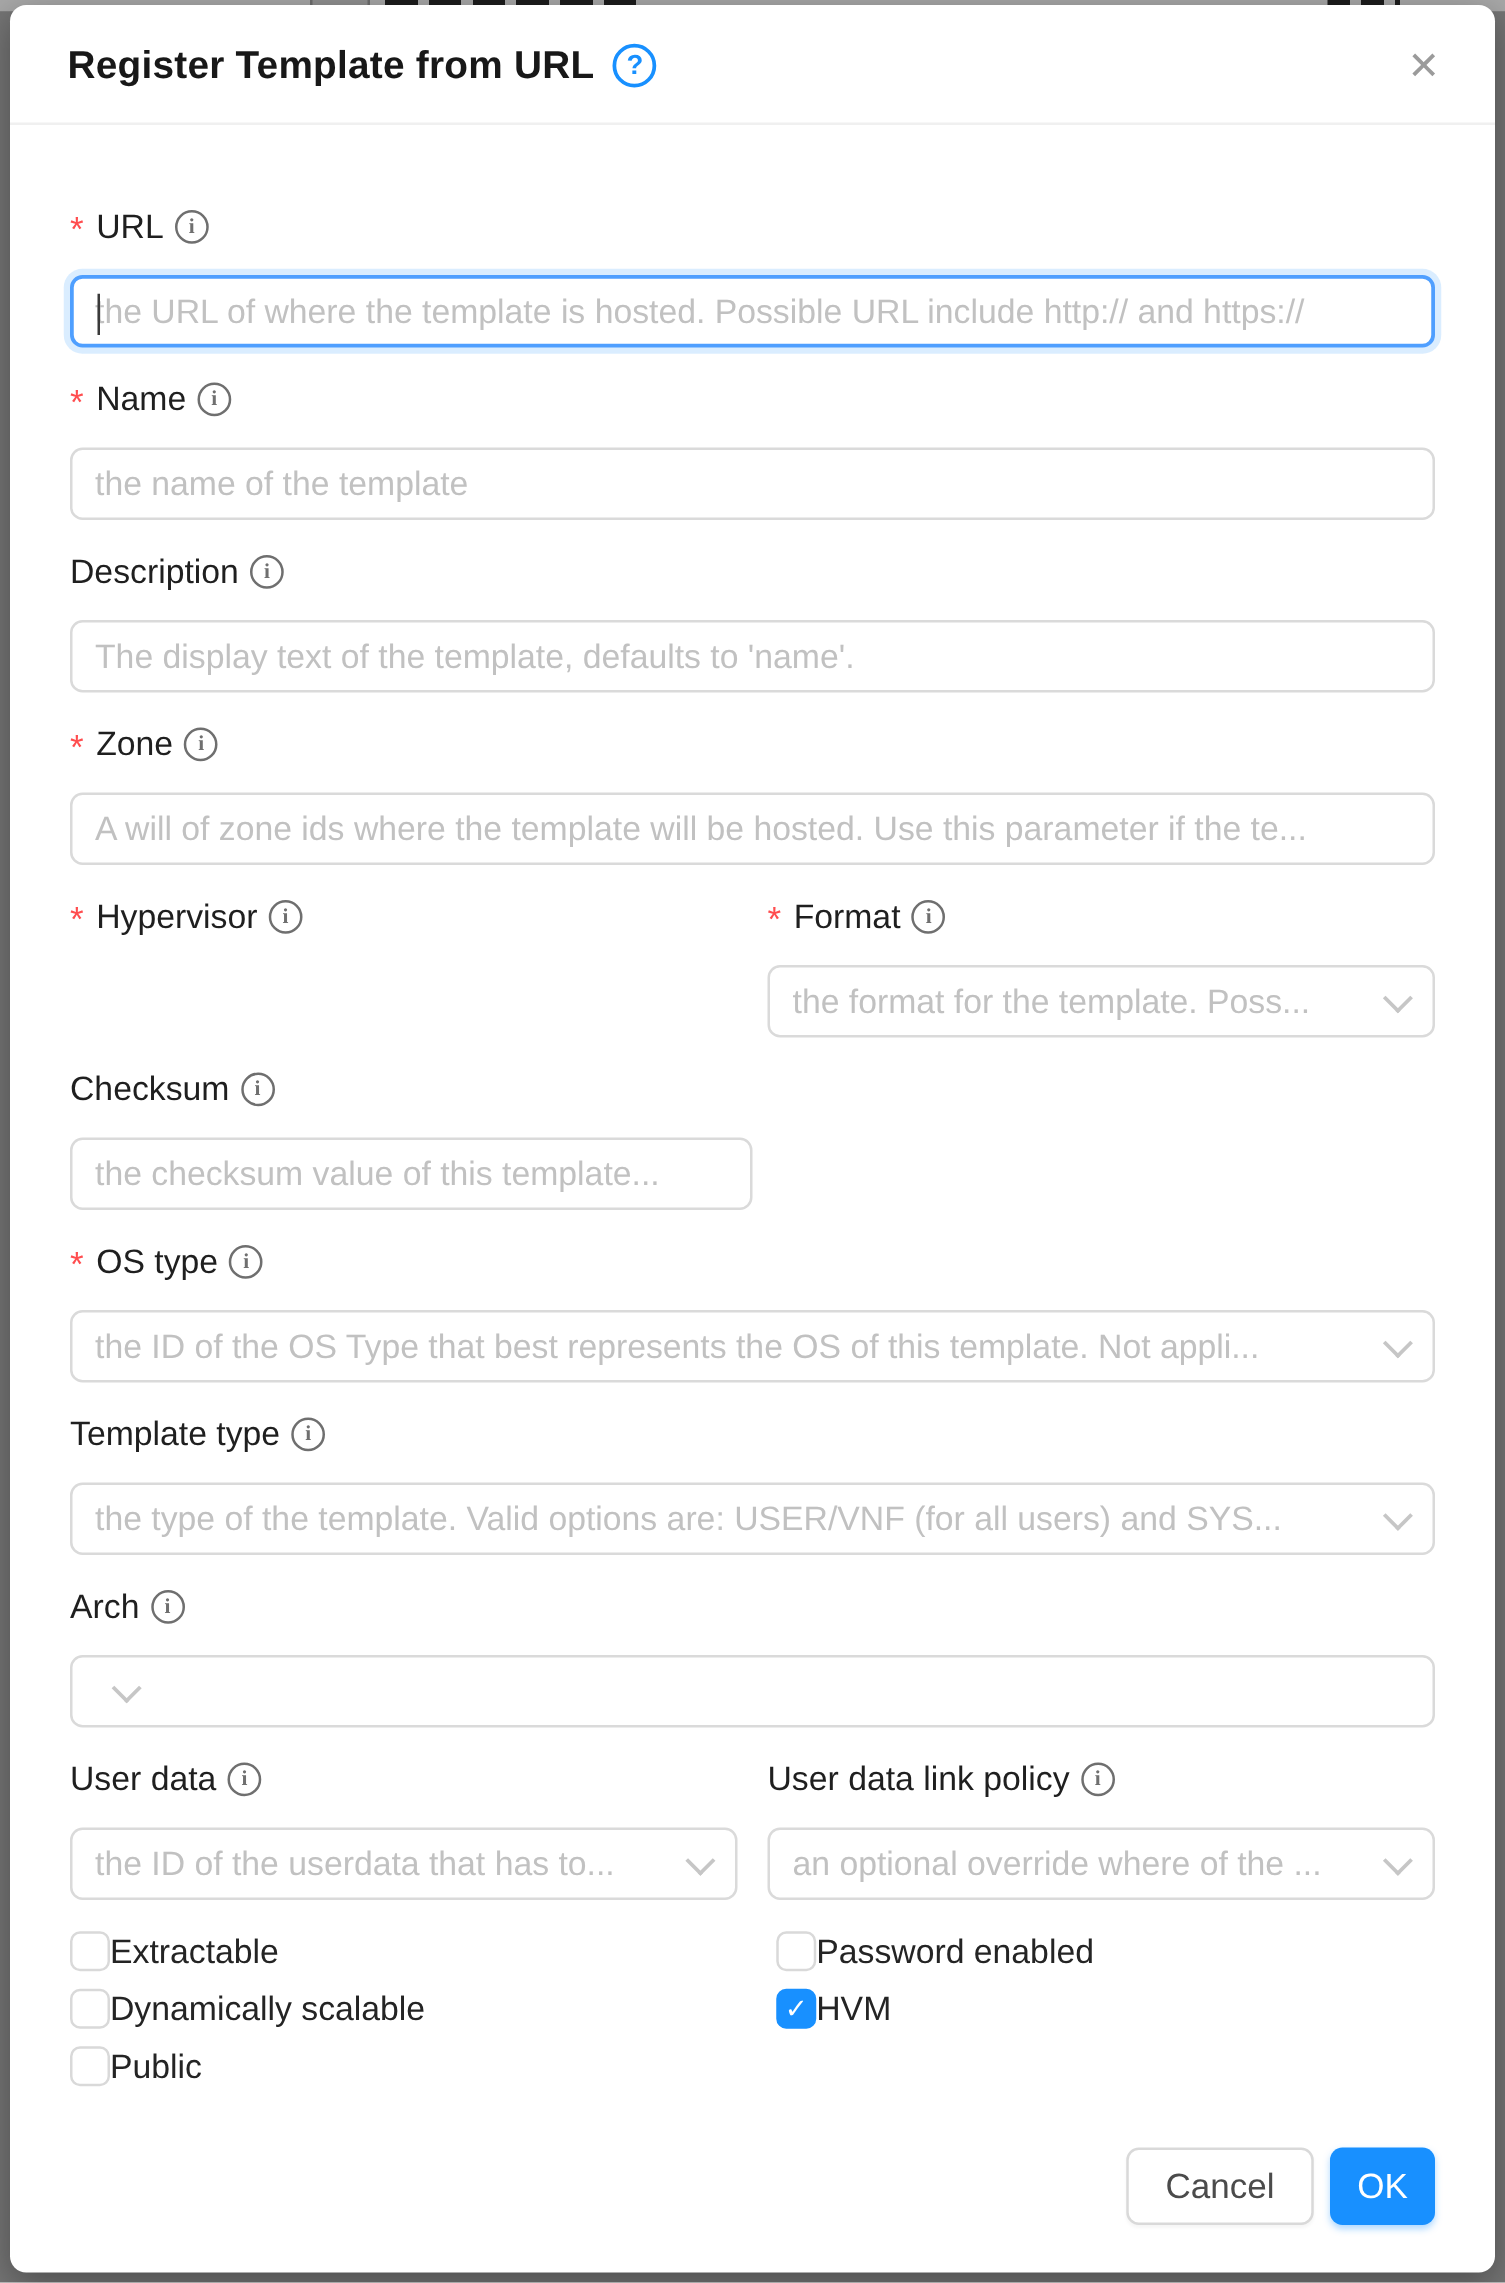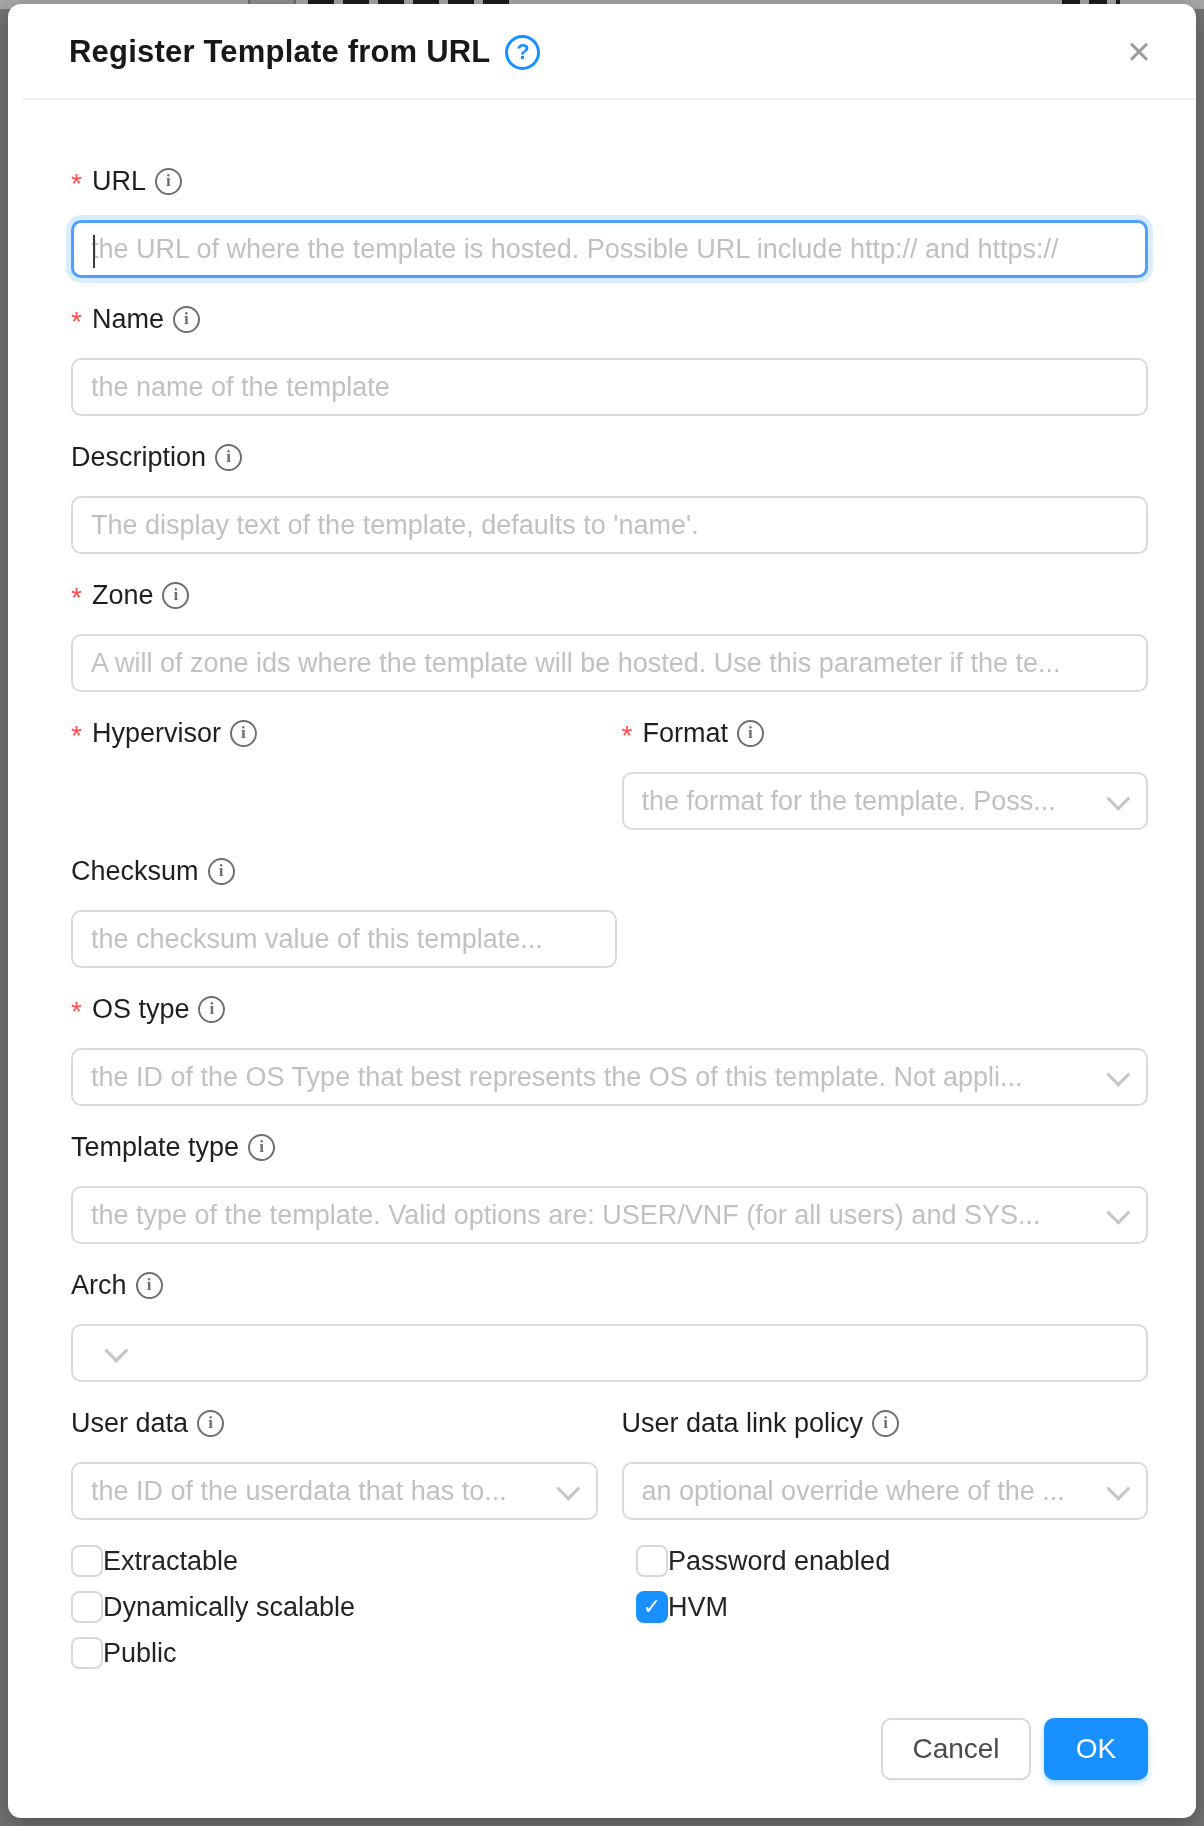--- a/index.html
+++ b/index.html
@@ -14,21 +14,20 @@
   .backdrop-strip { position:absolute; top:0; left:0; width:100%; height:9px; background:#a8a8a8; }
   .frag-control { position:absolute; top:0; left:248px; width:48px; height:9px; background:#919191; border-left:2px solid #6e6e6e; border-right:2px solid #6e6e6e; }
   .frag-text1 { position:absolute; top:0; left:308px; width:206px; height:8px; background:repeating-linear-gradient(90deg,#1d1d1d 0 26px,#a8a8a8 26px 35px); }
   .frag-text2 { position:absolute; top:0; left:1062px; width:58px; height:8px; background:repeating-linear-gradient(90deg,#1d1d1d 0 18px,#a8a8a8 18px 27px); }
 
   .modal {
     position:absolute; left:8px; top:4px; width:1188px; height:1814px;
     background:#ffffff; border-radius:13px;
     box-shadow:0 8px 30px rgba(0,0,0,0.35);
     overflow:hidden;
-    padding-left:15px;
   }
   .modal-header {
     display:flex; align-items:center;
     padding:28px 44px 26px 46px;
     border-bottom:2px solid #f0f0f0;
   }
   .modal-title { font-size:31px; font-weight:700; color:#181818; line-height:40px; letter-spacing:0.2px; }
   .help-icon {
     margin-left:15px; width:35px; height:35px; border:3px solid #1890ff; border-radius:50%;
     display:flex; align-items:center; justify-content:center;
@@ -70,21 +69,21 @@
   .cb-row { display:flex; align-items:center; height:34px; margin-bottom:12px; cursor:pointer; }
   .cb-box { width:32px; height:32px; border:2px solid #d9d9d9; border-radius:8px; background:#fff;
     display:flex; align-items:center; justify-content:center; flex:0 0 auto; }
   .cb-box.checked { background:#1890ff; border-color:#1890ff; color:#fff; font-size:22px; font-weight:700; line-height:1; }
   .cb-label { font-size:27px; color:#242424; }
 
   .modal-footer { position:absolute; right:48px; bottom:38px; display:flex; gap:13px; }
   .btn { height:62px; border-radius:10px; font-size:28px; display:flex; align-items:center; justify-content:center; cursor:pointer;
     font-family:"Liberation Sans","DejaVu Sans",sans-serif; }
   .btn-cancel { width:150px; background:#fff; border:2px solid #d9d9d9; color:#4b4b4b; box-shadow:0 2px 3px rgba(0,0,0,0.04); }
-  .btn-ok { width:104px; background:#1890ff; border:none; color:#fff; box-shadow:0 3px 6px rgba(24,144,255,0.35); }
+  .btn-ok { width:84px; background:#1890ff; border:none; color:#fff; box-shadow:0 3px 6px rgba(24,144,255,0.35); }
 </style>
 </head>
 <body>
 
 <div class="backdrop-strip"></div>
 <div class="frag-control"></div>
 <div class="frag-text1"></div>
 <div class="frag-text2"></div>
 
 <div class="modal">

